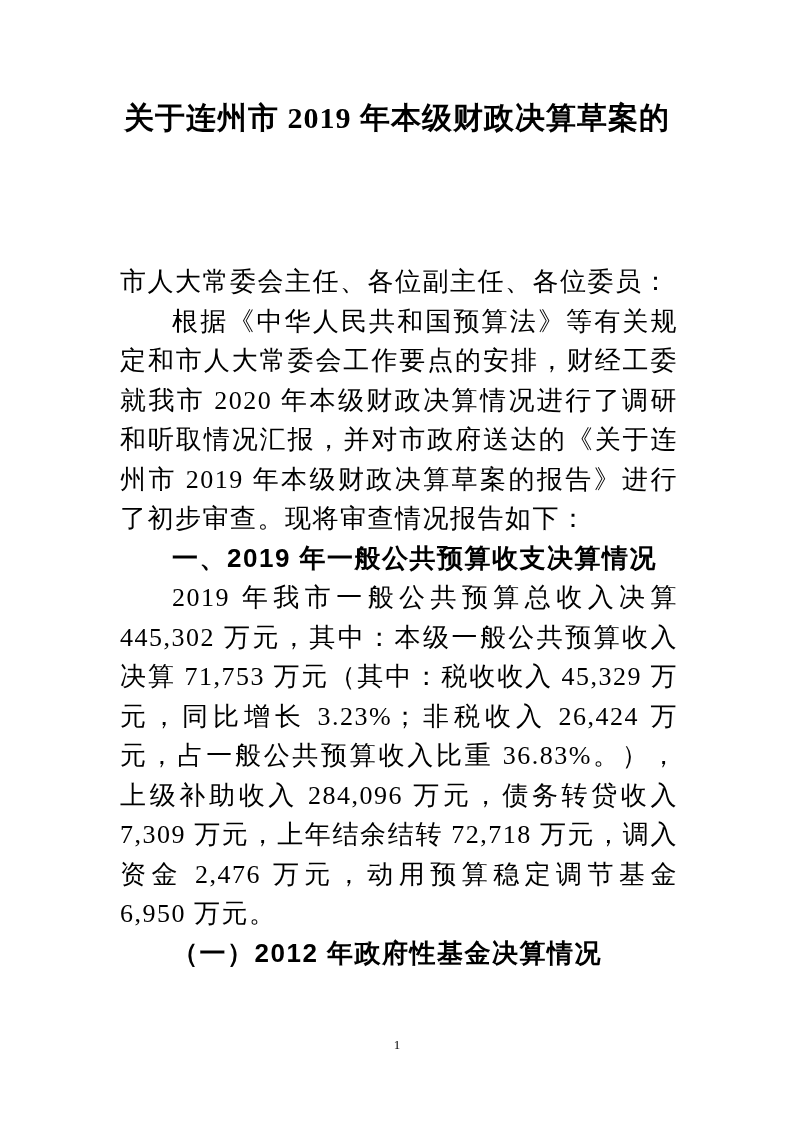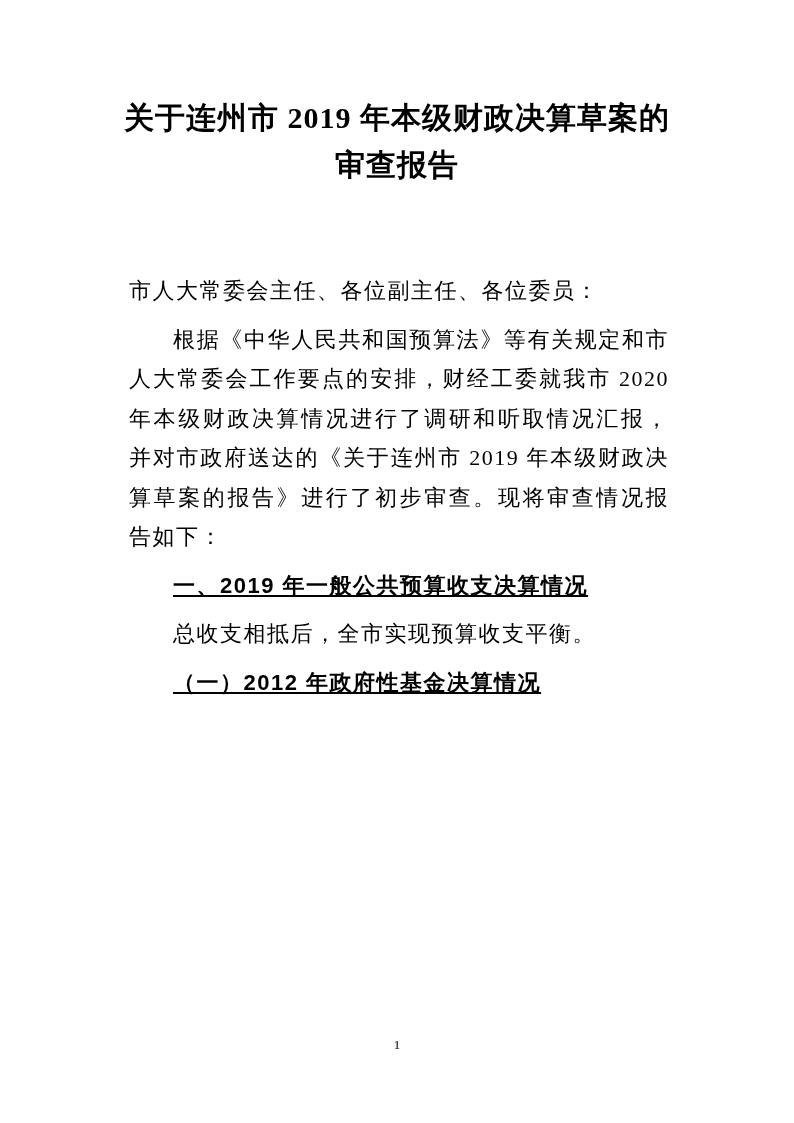--- a/index.html
+++ b/index.html
@@ -25,61 +25,59 @@
     font-family: "Liberation Serif", "DejaVu Serif", serif;
   }
   .title-line { display: block; }
   .doc-body {
     position: absolute;
     left: 120px;
     top: 262px;
     width: 558px;
   }
   .doc-body p {
-    margin: 9px;
-    font-size: 22px;
+    margin: 0;
+    font-size: 26px;
     line-height: 39.5px;
     letter-spacing: 1.5px;
     text-align: justify;
     text-justify: inter-character;
   }
   .salutation { text-indent: 0; }
   .para { text-indent: 2em; }
   .heading1, .heading2 {
     text-indent: 2em;
     font-weight: bold;
     font-family: "Liberation Sans", "DejaVu Sans", sans-serif;
     letter-spacing: 1px;
     text-align: center;
-    text-decoration: underline;
   }
   .page-number {
     position: absolute;
     left: 0;
     right: 0;
     top: 1037px;
     text-align: center;
     font-size: 13px;
     font-family: "Liberation Serif", "DejaVu Serif", serif;
     color: #000000;
   }
 </style>
 </head>
 <body>
 
 <div class="page">
 
   <h1 class="doc-title">
     <span class="title-line">关于连州市 2019 年本级财政决算草案的</span>
-    <span class="title-line">审查报告</span>
   </h1>
 
   <div class="doc-body">
     <p class="salutation">市人大常委会主任、各位副主任、各位委员：</p>
     <p class="para">根据《中华人民共和国预算法》等有关规定和市人大常委会工作要点的安排，财经工委就我市 2020 年本级财政决算情况进行了调研和听取情况汇报，并对市政府送达的《关于连州市 2019 年本级财政决算草案的报告》进行了初步审查。现将审查情况报告如下：</p>
     <p class="heading1">一、2019 年一般公共预算收支决算情况</p>
-    <p class="para">总收支相抵后，全市实现预算收支平衡。</p>
+    <p class="para">2019 年我市一般公共预算总收入决算 445,302 万元，其中：本级一般公共预算收入决算 71,753 万元（其中：税收收入 45,329 万元，同比增长 3.23%；非税收入 26,424 万元，占一般公共预算收入比重 36.83%。），上级补助收入 284,096 万元，债务转贷收入 7,309 万元，上年结余结转 72,718 万元，调入资金 2,476 万元，动用预算稳定调节基金 6,950 万元。</p>
     <p class="heading2">（一）2012 年政府性基金决算情况</p>
   </div>
 
   <div class="page-number">1</div>
 
 </div>
 
 </body></html>

